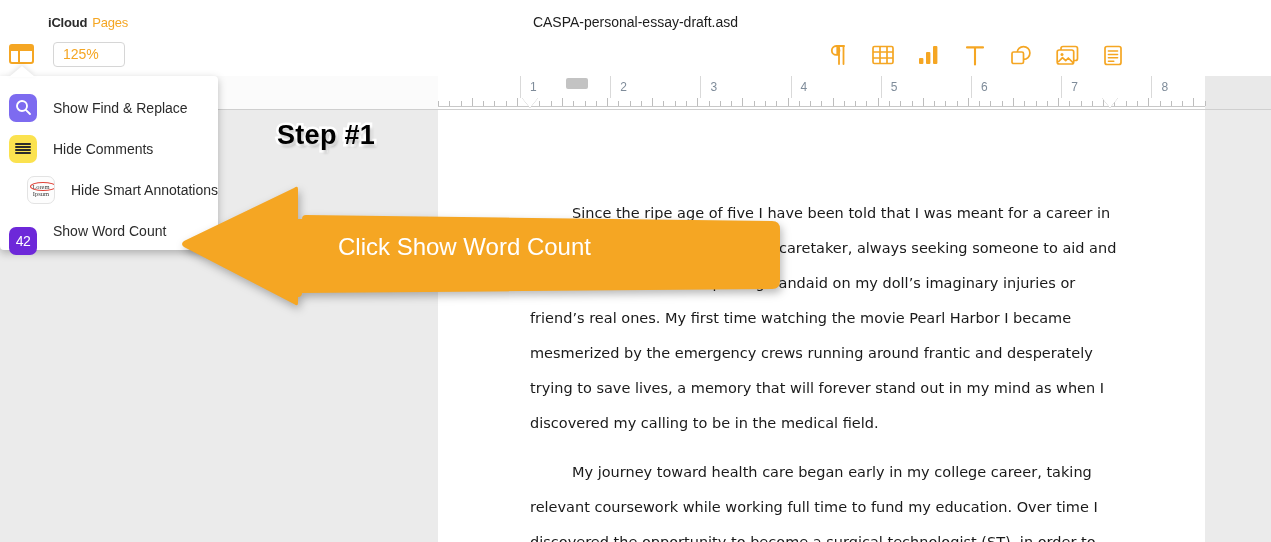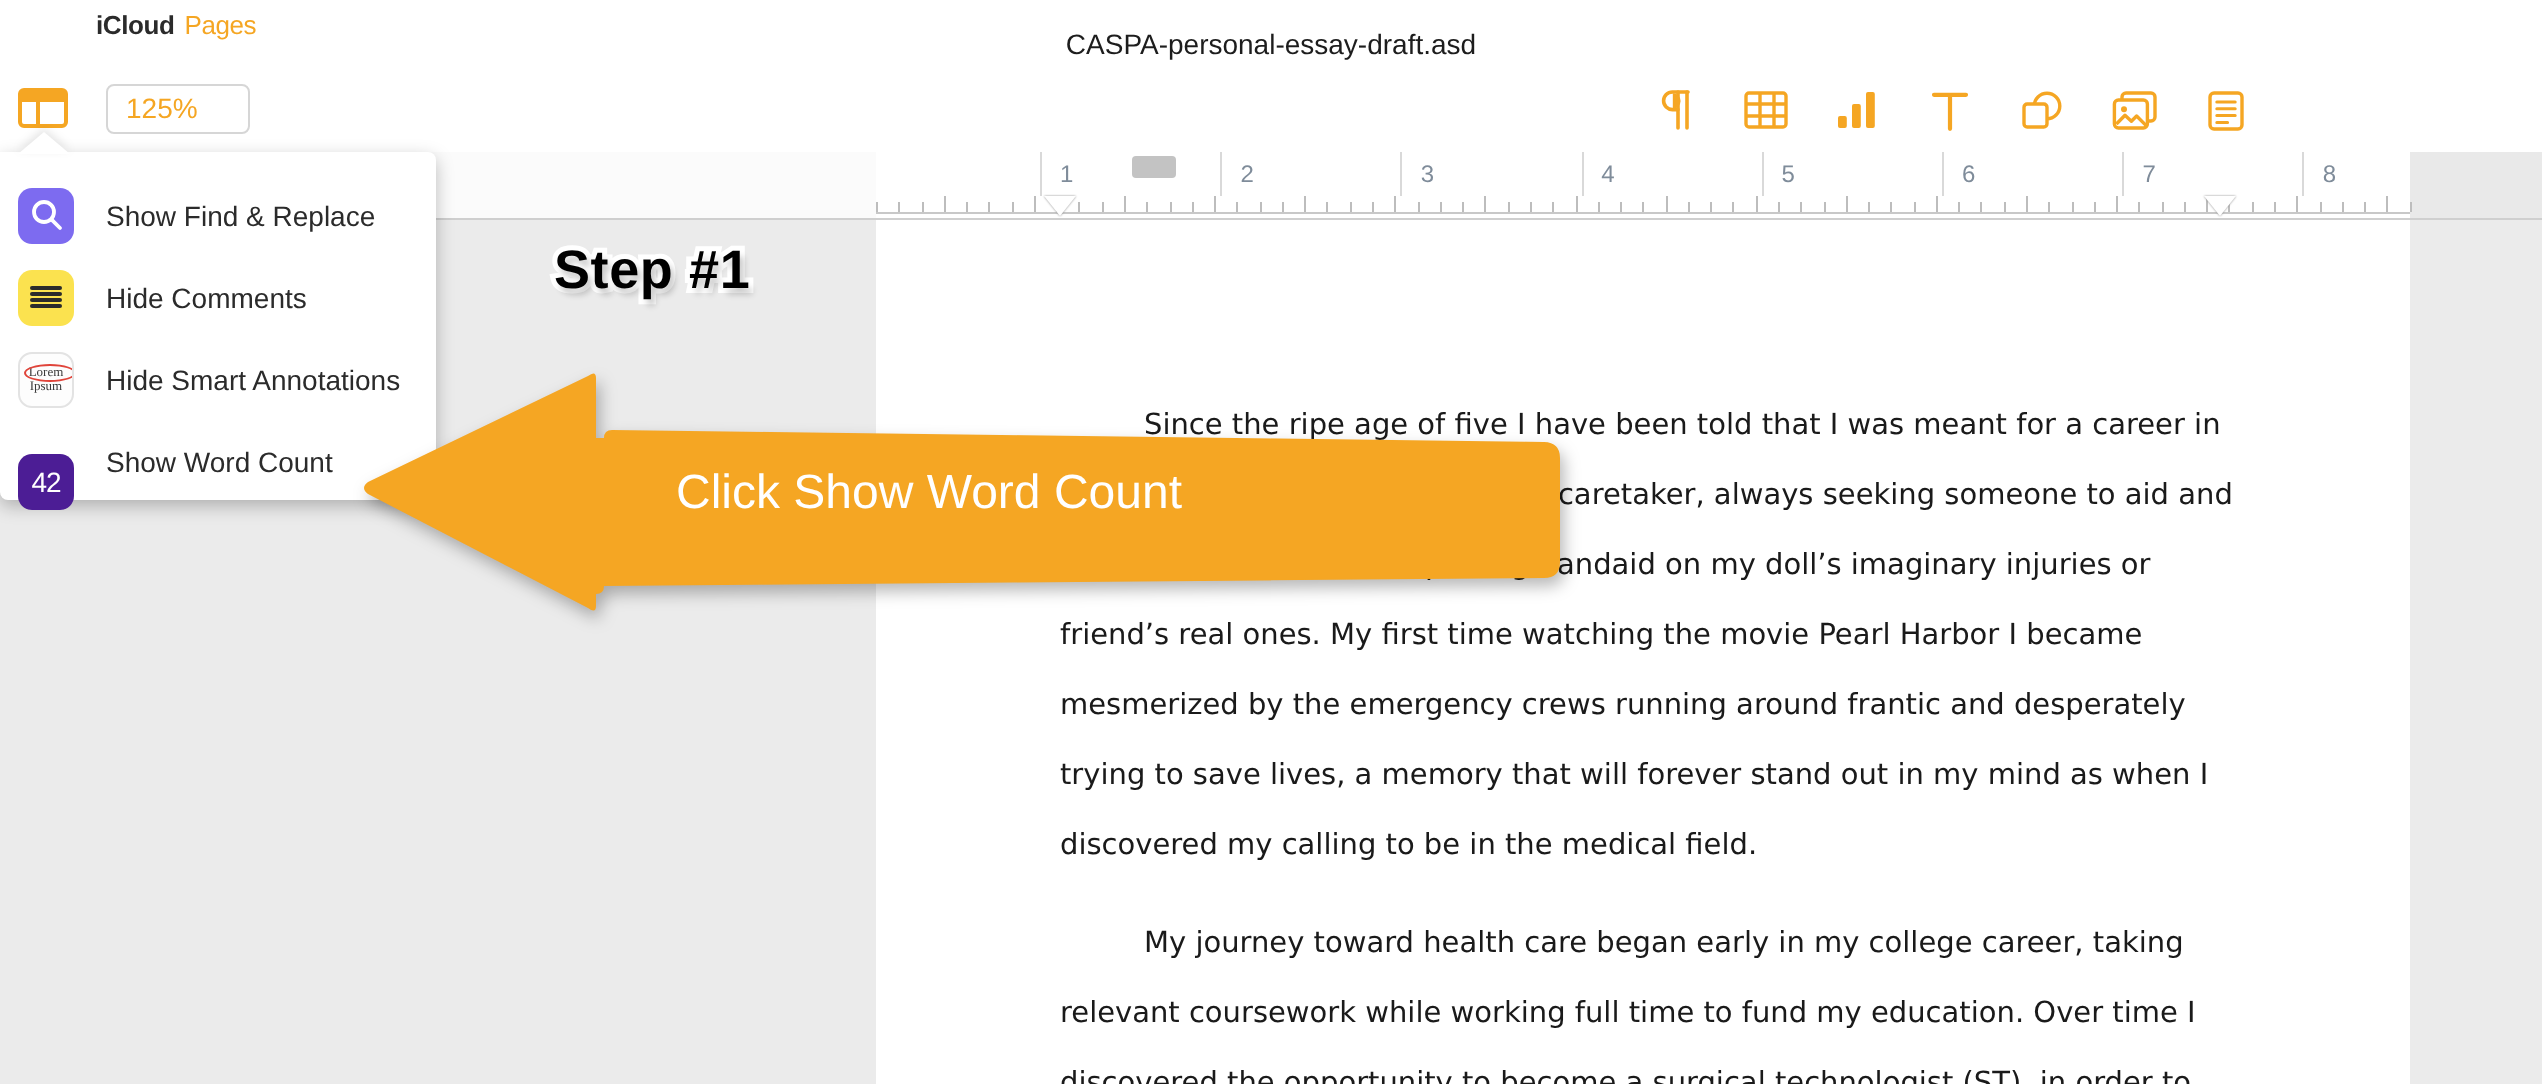--- a/index.html
+++ b/index.html
@@ -10,21 +10,21 @@
     font-family: "Liberation Sans", sans-serif;
   }
   #app { position: relative; width: 1271px; height: 542px; background: #ebebeb; }
 
   
   .chrome {
     position: absolute; left: 0; top: 0; width: 1271px; height: 76px;
     background: #ffffff;
   }
   .brand {
-    position: absolute; left: 8px; top: 5px;
+    position: absolute; left: 8px; top: 15px;
     font-size: 13px; letter-spacing: -0.2px; white-space: nowrap; padding-left: 40px;
   }
   .brand .icloud { color: #2b2b2b; font-weight: bold; }
   .brand .pages { color: #f5a623; margin-left: 5px; }
 
   .doc-title {
     position: absolute; left: 0; top: 14px; width: 1271px;
     text-align: center; font-size: 14px; color: #1d1d1d;
   }
 
@@ -137,21 +137,21 @@
     width: 28px; height: 28px; margin-left: 9px; border-radius: 7px;
     display: flex; align-items: center; justify-content: center;
     flex: 0 0 auto; overflow: hidden;
   }
   .menu-label {
     margin-left: 16px; font-size: 14px; color: #2b2b2b; white-space: nowrap;
   }
   .ic-find   { background: #7d6bf0; }
   .ic-comm   { background: #fbe24f; }
   .ic-annot  { background: #fdfdfd; border: 1px solid #e3e3e3; }
-  .ic-wc     { background: #4c1d95; margin-top: 20px; }
+  .ic-wc     { background: #6d28d9; margin-top: 20px; }
   .hamb { width: 16px; height: 12px; display:flex; flex-direction: column; justify-content: space-between; }
   .hamb i { display: block; height: 2px; background: #2b2b2b; border-radius: 1px; }
   .lorem {
     font-family: "Liberation Serif", serif; font-size: 6.5px; color: #3a3a3a;
     line-height: 7px; text-align: center; position: relative;
   }
   .lorem .ell {
     position: absolute; left: -2px; top: -1px; width: 26px; height: 9px;
     border: 1.2px solid #e0443a; border-radius: 50%;
   }
@@ -370,21 +370,21 @@
         <span class="hamb">
             <i></i>
             <i></i>
             <i></i>
             <i></i>
           </span>
       </span>
       <span class="menu-label">Hide Comments</span>
     </div>
 
-    <div class="menu-item" style="top:93px;">
+    <div class="menu-item" style="top:93px;justify-content:flex-end;">
       <span class="menu-icon ic-annot">
         <span class="lorem">
           <span class="ell"></span>
           <span>Lorem</span><br>
           <span>Ipsum</span>
         </span>
       </span>
       <span class="menu-label">Hide Smart Annotations</span>
     </div>
 

